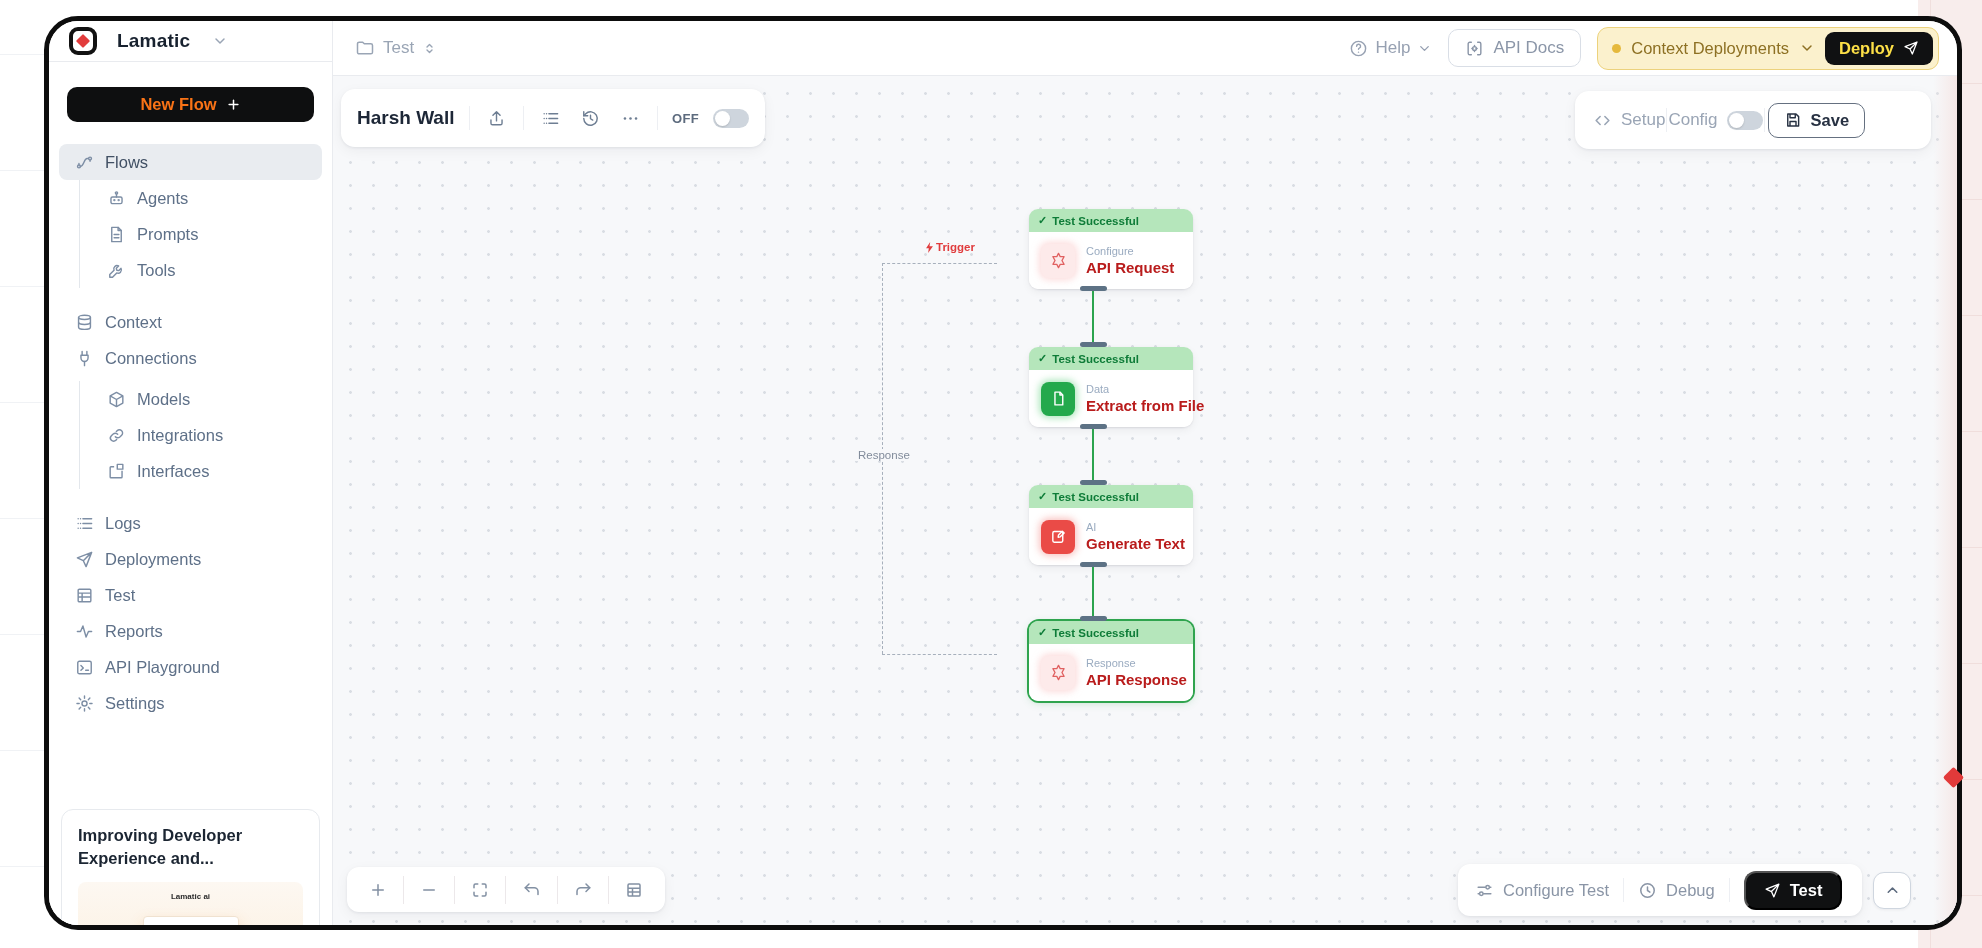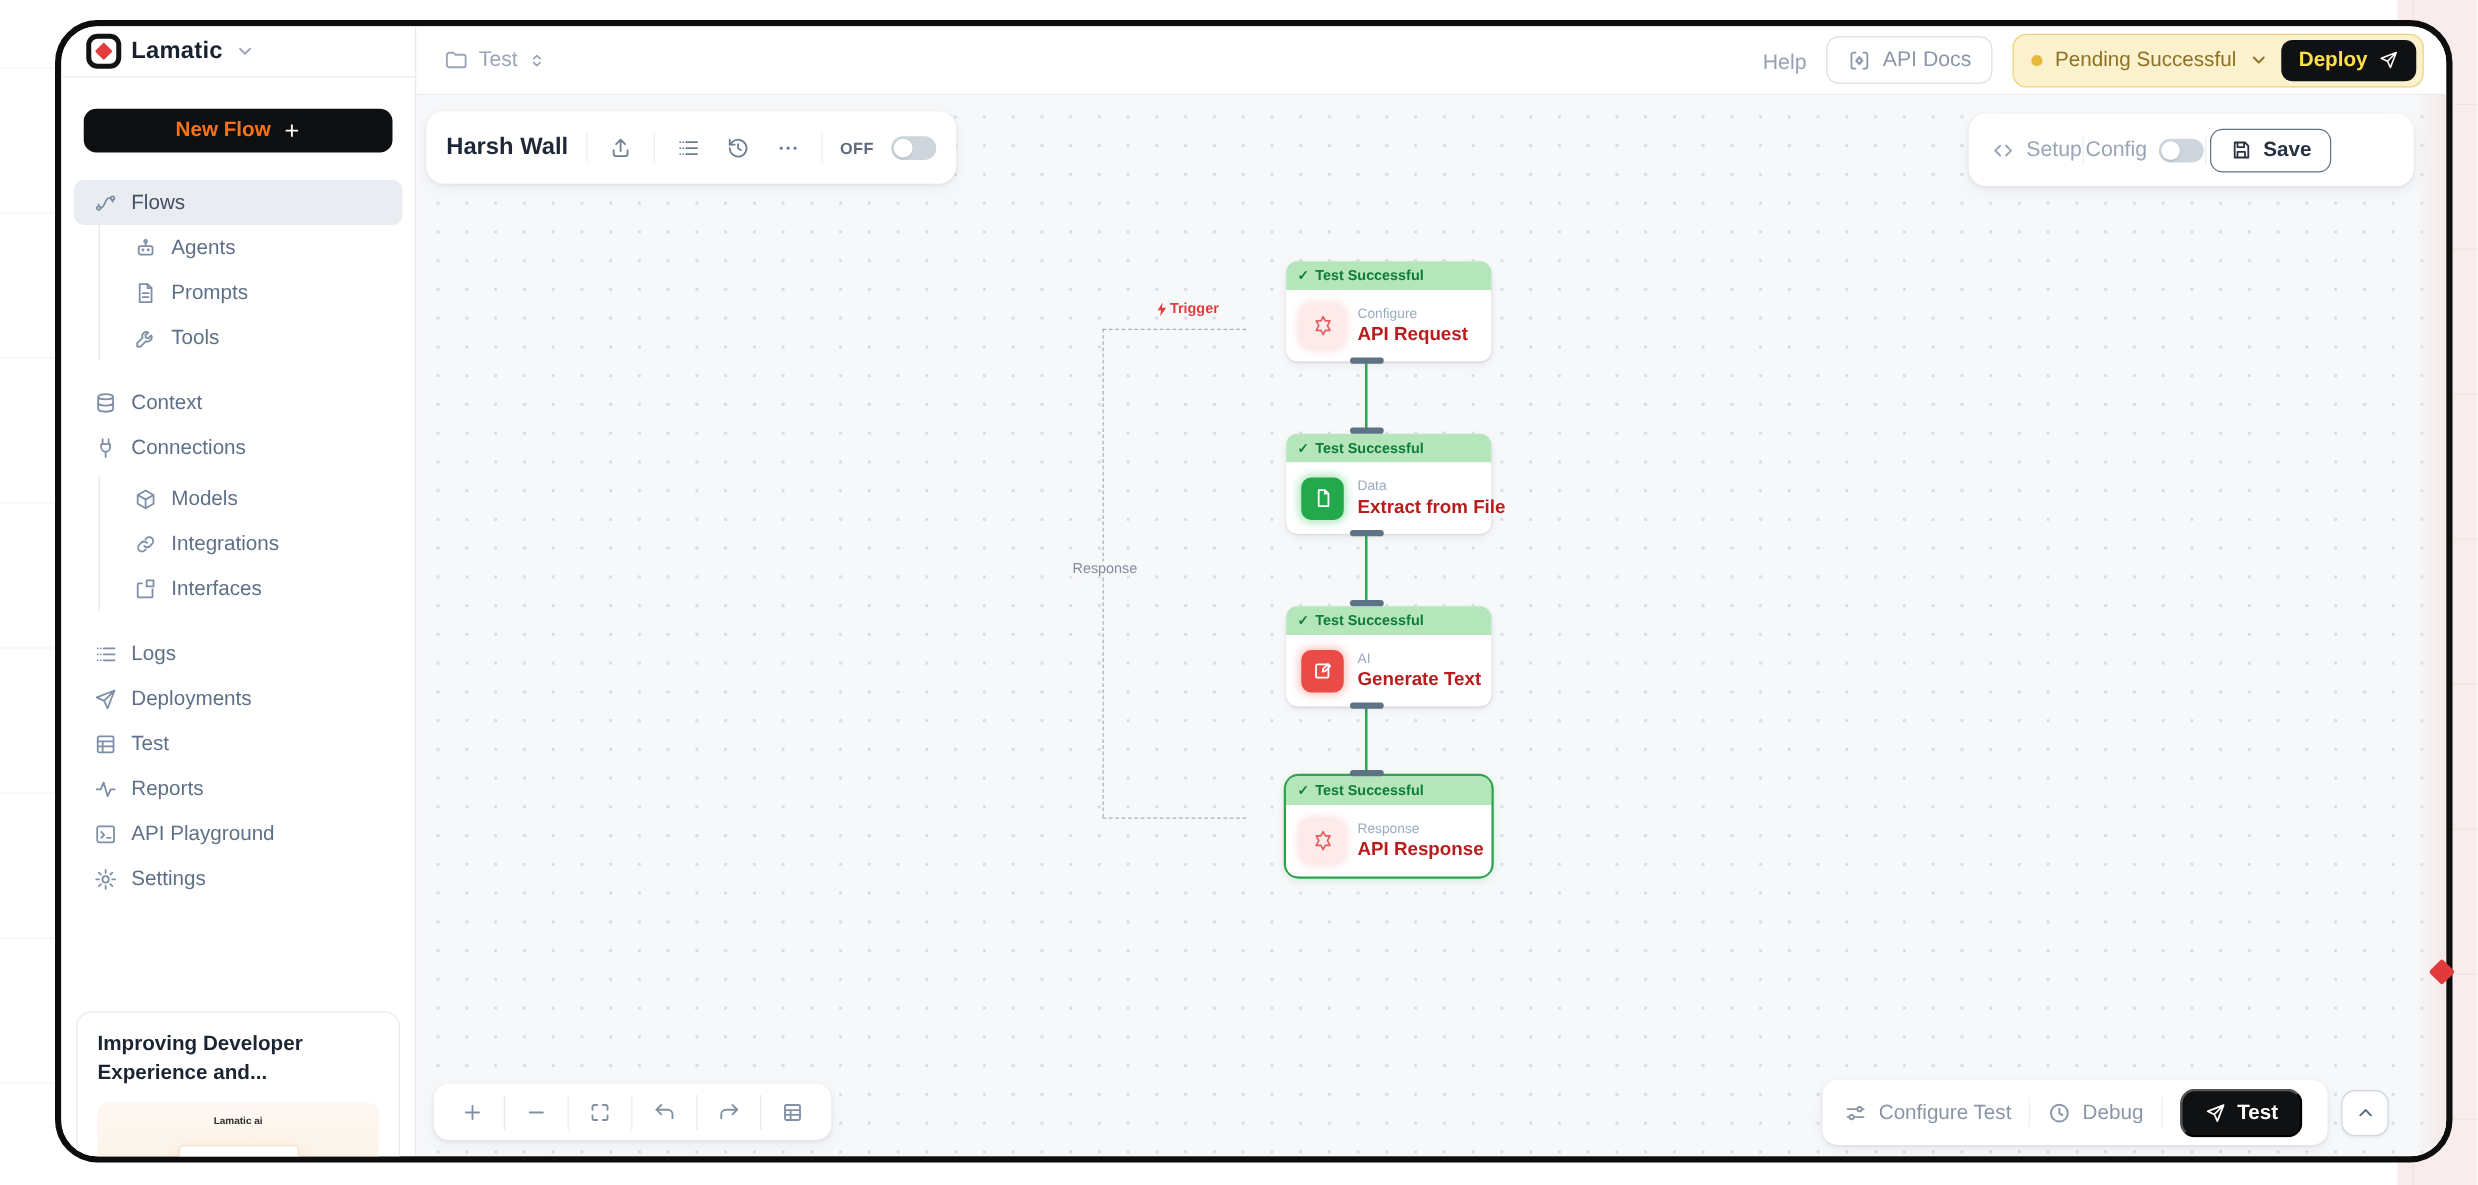--- a/index.html
+++ b/index.html
@@ -9,21 +9,21 @@
   .page-lines { position:absolute; inset:0; background-image:linear-gradient(#f0f2f5 1px, transparent 1px); background-size:100% 116px; background-position:0 54px; }
   .pink-strip { position:absolute; left:1918px; top:0; width:64px; height:948px; background:#f8edec; background-image:linear-gradient(#f0dedc 1px, transparent 1px); background-size:100% 116px; background-position:0 83px; }
   .pink-strip .vline { position:absolute; left:12px; top:0; bottom:0; width:1px; background:#f0dfdd; }
   .red-diamond { position:absolute; left:1946px; top:770px; width:15px; height:15px; background:#e23a3a; transform:rotate(45deg); border-radius:2px; z-index:60; }
 
   
   .window { position:absolute; left:44px; top:16px; width:1918px; height:914px; background:#fff; border:5px solid #0d0d0d; border-radius:34px; overflow:hidden; display:flex; z-index:10; }
 
   
   .sidebar { width:284px; border-right:1px solid #e9ebef; position:relative; background:#fff; flex:0 0 284px; }
-  .side-header { height:41px; border-bottom:1px solid #e9ebef; display:flex; align-items:center; padding-left:20px; gap:8px; }
+  .side-header { height:41px; border-bottom:1px solid #e9ebef; display:flex; align-items:center; padding-left:20px; gap:20px; }
   .mark { width:28px; height:28px; border:4.5px solid #121212; border-radius:9px; position:relative; flex:0 0 28px; }
   .mark i { position:absolute; inset:0; margin:auto; width:10px; height:10px; background:#e23c3c; transform:rotate(45deg); border-radius:1px; display:block; }
   .brand-name { font-size:19px; font-weight:700; color:#18222f; letter-spacing:.2px; }
   .side-header .chev { color:#9aa5b5; margin-left:2px; }
 
   .new-flow { margin:25px 18px 0; height:35px; background:#0e0f10; border-radius:10px; color:#f97316; display:flex; align-items:center; justify-content:center; gap:9px; font-size:16.5px; font-weight:600; cursor:pointer; }
 
   .nav { margin-top:22px; font-size:16.5px; color:#5e7088; }
   .nav-item { height:36px; display:flex; align-items:center; gap:11px; padding-left:26px; cursor:pointer; }
   .nav-item svg { flex:0 0 19px; color:#7d8ea5; }
@@ -36,21 +36,21 @@
   .promo-title { font-size:16.5px; font-weight:700; color:#1b2532; line-height:1.38; }
   .promo-thumb { margin-top:12px; height:120px; border-radius:8px; background:linear-gradient(180deg,#fdf8f2 0%, #fcf2e4 55%, #fbeedd 100%); position:relative; overflow:hidden; }
   .thumb-brand { position:absolute; top:10px; left:0; right:0; text-align:center; font-size:8px; font-weight:700; color:#2c2c2c; }
   .thumb-card { position:absolute; top:34px; left:50%; transform:translateX(-50%); width:96px; height:26px; background:#fff; border:1px solid #f0e2d0; border-radius:4px; box-shadow:0 6px 14px rgba(236,140,60,.25); font-size:7.5px; color:#4d4d4d; display:flex; align-items:center; justify-content:center; }
 
   
   .main { flex:1; display:flex; flex-direction:column; min-width:0; }
   .topbar { height:55px; border-bottom:1px solid #e9ebef; display:flex; align-items:center; padding:0 18px 0 22px; gap:16px; background:#fff; }
   .crumb { display:flex; align-items:center; gap:8px; color:#9aa5b5; font-size:17px; cursor:pointer; }
   .topbar-right { margin-left:auto; display:flex; align-items:center; gap:16px; }
-  .help { display:flex; align-items:flex-start; gap:18px; color:#97a1b2; font-size:17px; cursor:pointer;flex-direction:column; }
+  .help { display:flex; align-items:center; gap:7px; color:#97a1b2; font-size:17px; cursor:pointer; }
   .api-docs { display:flex; align-items:center; gap:9px; border:1.5px solid #d9dee6; border-radius:10px; padding:8px 16px; color:#8b96a8; font-size:17px; cursor:pointer; background:#fff; }
   .pending-pill { display:flex; align-items:center; gap:10px; background:#fbf1cd; border:1.5px solid #ecd27c; border-radius:11px; padding:4px 5px 4px 14px; cursor:pointer; }
   .pending-dot { width:9px; height:9px; border-radius:50%; background:#e5b93c; }
   .pending-text { font-size:16.5px; color:#8d7023; font-weight:500; }
   .pending-pill .chev { color:#8d7023; }
   .deploy-btn { display:flex; align-items:center; gap:9px; background:#101112; color:#fde047; border-radius:9px; padding:7px 14px; font-size:16.5px; font-weight:600; cursor:pointer; }
 
   
   .canvas { position:relative; flex:1; background-color:#f7f8fa; background-image:radial-gradient(circle, #d9dde3 1.3px, transparent 1.5px); background-size:23px 23px; background-position:6px 6px; overflow:hidden; }
   .edge-fade { position:absolute; top:0; right:0; bottom:0; width:24px; background:linear-gradient(90deg, rgba(246,233,232,0), #f5e8e7); pointer-events:none; }
@@ -302,21 +302,21 @@
           <svg width="19" height="19" viewBox="0 0 24 24" fill="none" stroke="currentColor" stroke-width="1.8" stroke-linecap="round" stroke-linejoin="round">
               <path d="M8 4H6a2 2 0 0 0-2 2v12a2 2 0 0 0 2 2h2M16 4h2a2 2 0 0 1 2 2v12a2 2 0 0 1-2 2h-2"></path>
               <circle cx="12" cy="12" r="2.4"></circle>
               <path d="M12 8.2v1.2M12 14.6v1.2M8.7 12h1.2M14.1 12h1.2"></path>
             </svg>
           <span>API Docs</span>
         </div>
 
         <div class="pending-pill">
           <span class="pending-dot"></span>
-          <span class="pending-text">Pending Successful</span>
+          <span class="pending-text">Context Deployments</span>
           <svg class="chev" width="16" height="16" viewBox="0 0 24 24" fill="none" stroke="currentColor" stroke-width="2.2" stroke-linecap="round" stroke-linejoin="round">
               <path d="M6 9l6 6 6-6"></path>
             </svg>
           <div class="deploy-btn">
             <span>Deploy</span>
             <svg width="16" height="16" viewBox="0 0 24 24" fill="none" stroke="#fff" stroke-width="1.9" stroke-linejoin="round">
                 <path d="M21 3L10.5 13.5M21 3l-7 18-3.5-7.5L3 10z"></path>
               </svg>
           </div>
         </div>

